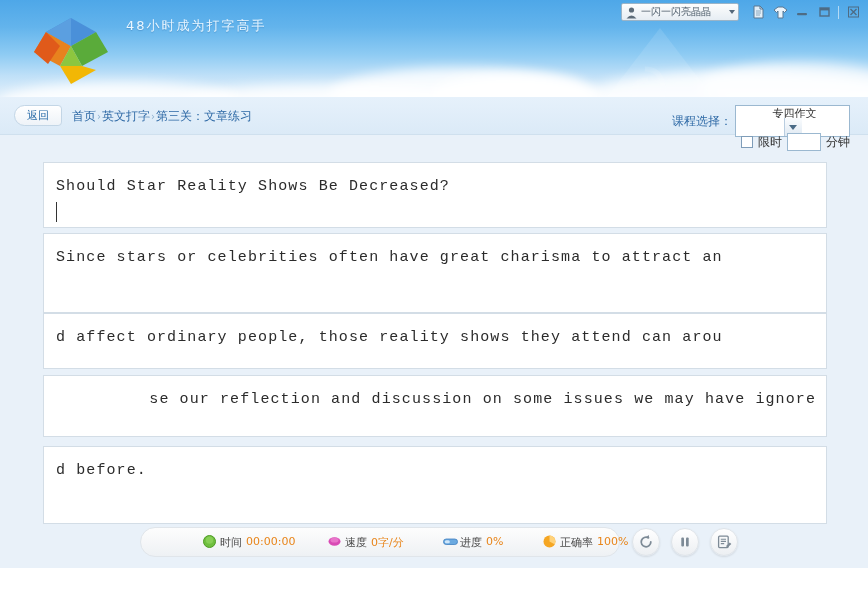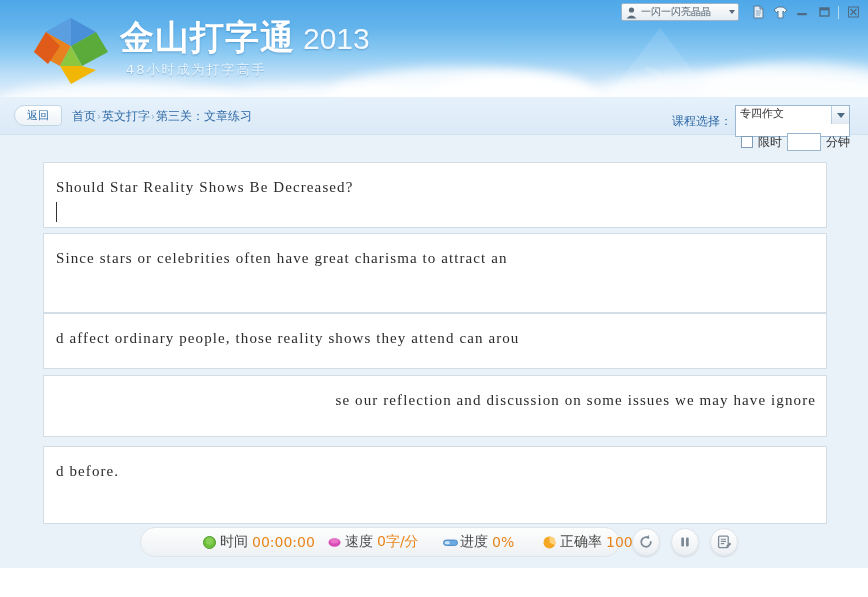--- a/index.html
+++ b/index.html
@@ -193,21 +193,23 @@
     font-size: 12px;
     color: #2f6aa6;
   }
   .course-select .lbl { margin-right: 3px; white-space: nowrap; }
   .select-box {
     position: relative;
     width: 115px; height: 32px;
     background: #ffffff;
     border: 1px solid #9bb8d0;
     display: flex;
+    align-items: center;
     cursor: pointer;
+    flex-direction: column;
   }
   .select-box .sval {
     font-family: "DejaVu Sans", sans-serif;
     font-size: 11px;
     color: #333;
     padding-left: 4px;
     flex: 1 1 auto;
     white-space: nowrap;
     overflow: hidden;
   }
@@ -258,21 +260,21 @@
   .tpanel {
     position: absolute;
     left: 43px;
     width: 784px;
     background: #ffffff;
     border: 1px solid #d3dde6;
     padding: 14px 10px 10px 12px;
     overflow: hidden;
   }
   .tpanel .tline {
-    font-family: Liberation Serif, serif;
+    font-family: Liberation Mono, monospace;
     font-size: 15px;
     letter-spacing: 1.1px;
     color: #2b2b2b;
     white-space: pre;
     line-height: 20px;
   }
   .tpanel .caret-line {
     height: 22px;
     position: relative;
     margin-top: 5px;
@@ -298,23 +300,22 @@
     background: linear-gradient(180deg,#fdfdfd,#eef1f4);
     border: 1px solid #e0e5ea;
     border-radius: 15px;
     display: flex;
     align-items: center;
     padding-left: 14px;
     gap: 0px;
   }
   .stat {
     display: flex;
-    align-items: center;
-    font-family: "DejaVu Sans", sans-serif;
-    font-size: 14px;
+    font-family: "DejaVu Sans", sans-serif;
+    font-size: 11px;
     gap: 4px;
     padding-left: 48px;
   }
   .stat .sicon { width: 13px; height: 13px; flex: 0 0 auto; }
   .stat .sname { color: #4a4a4a; white-space: nowrap; }
   .stat .sval  { color: #e8851a; white-space: nowrap; font-family: "DejaVu Sans", sans-serif; }
   .stat.time   { width: 125px; }
   .stat.speed  { width: 115px; }
   .stat.prog   { width: 100px; }
   .stat.acc    { width: 118px; }
@@ -369,23 +370,20 @@
         <polygon points="66,20 78,40 52,54 41,34" fill="#5aab3a"></polygon>
         <polygon points="16,20 4,40 30,54 41,34" fill="#e8821e"></polygon>
         <polygon points="30,54 41,72 66,58 52,54" fill="#f2b705"></polygon>
         <polygon points="4,40 16,20 30,34 18,52" fill="#e05a1a"></polygon>
         <polygon points="41,34 52,54 30,54" fill="#8dc63f"></polygon>
         <polygon points="41,6 41,34 16,20" fill="#5b9fe0"></polygon>
       </svg>
     </div>
 
     <div class="brand">
-      <div class="brand-title">
-        <span>金山打字通</span><span class="year">2013</span>
-      </div>
       <div class="brand-sub">48小时成为打字高手</div>
     </div>
 
     <div class="titlebar">
       <div class="user-chip">
         <span class="uicon">
           <svg width="13" height="13" viewBox="0 0 13 13">
             <circle cx="6.5" cy="4" r="2.6" fill="#5c6b78"></circle>
             <path d="M1.5 12.5 q5-6 10 0 z" fill="#5c6b78"></path>
           </svg>

